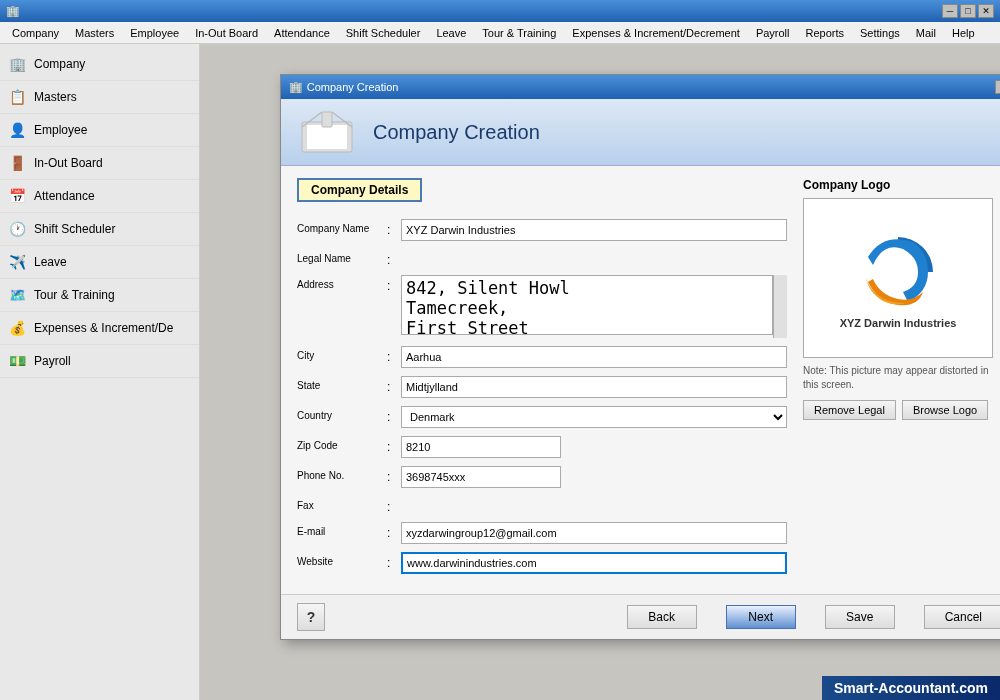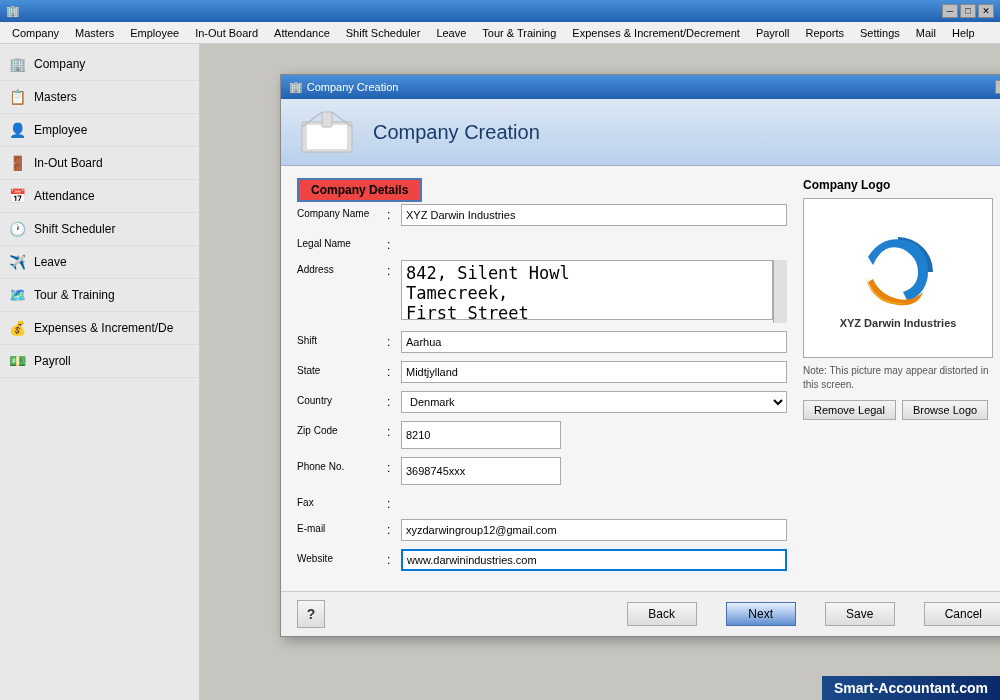--- a/index.html
+++ b/index.html
@@ -151,27 +151,27 @@
       gap: 16px;
     }
 
     
     #form-section {
       flex: 1;
     }
 
     .tab-header {
       display: inline-block;
-      background: #ef4444;
+      background: #fef9c3;
       border: 2px solid #4a7ab5;
       padding: 3px 12px;
       font-weight: bold;
       font-size: 12px;
       color: #000;
-      margin-bottom: 2px;
+      margin-bottom: 17px;
     }
 
     .form-row {
       display: flex;
       align-items: flex-start;
       margin-bottom: 8px;
     }
     .form-label {
       width: 90px;
       font-size: 10px;
@@ -219,21 +219,21 @@
       flex: 1;
       height: 22px;
       border: 1px solid #aaa;
       background: white;
       padding: 2px 4px;
       font-size: 11px;
       outline: none;
     }
     .form-input-short {
       width: 160px;
-      height: 28px;
+      height: 22px;
       border: 1px solid #aaa;
       background: white;
       padding: 2px 4px;
       font-size: 11px;
       outline: none;
     }
     .website-input {
       flex: 1;
       height: 22px;
       border: 2px solid #0078d7;
@@ -464,21 +464,21 @@
             <div class="textarea-wrapper">
               <textarea class="form-textarea" style="width: calc(100% - 14px);">842, Silent Howl
 Tamecreek,
 First Street</textarea>
               <div class="textarea-scrollbar"></div>
             </div>
           </div>
 
           
           <div class="form-row">
-            <span class="form-label">Shift</span>
+            <span class="form-label">City</span>
             <span class="form-colon">:</span>
             <input class="form-input" type="text" value="Aarhua" style="">
           </div>
 
           
           <div class="form-row">
             <span class="form-label">State</span>
             <span class="form-colon">:</span>
             <input class="form-input" type="text" value="Midtjylland" style="">
           </div>

